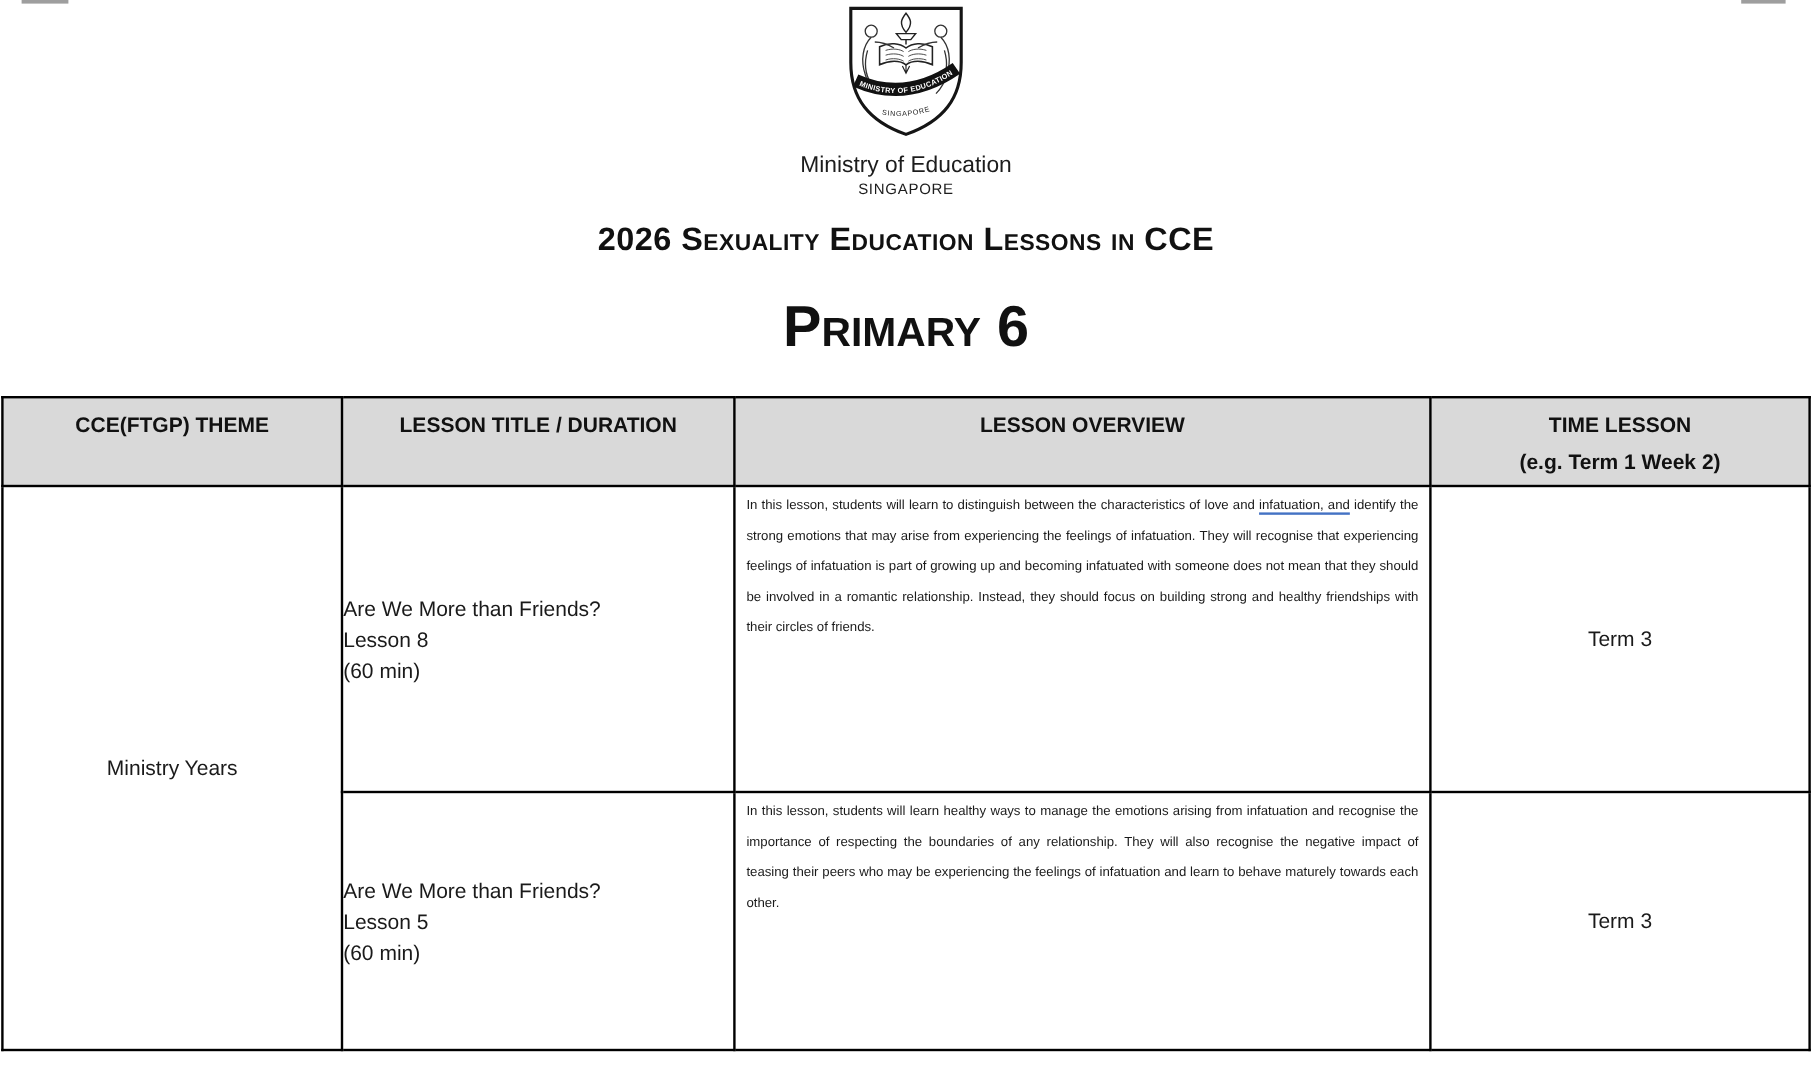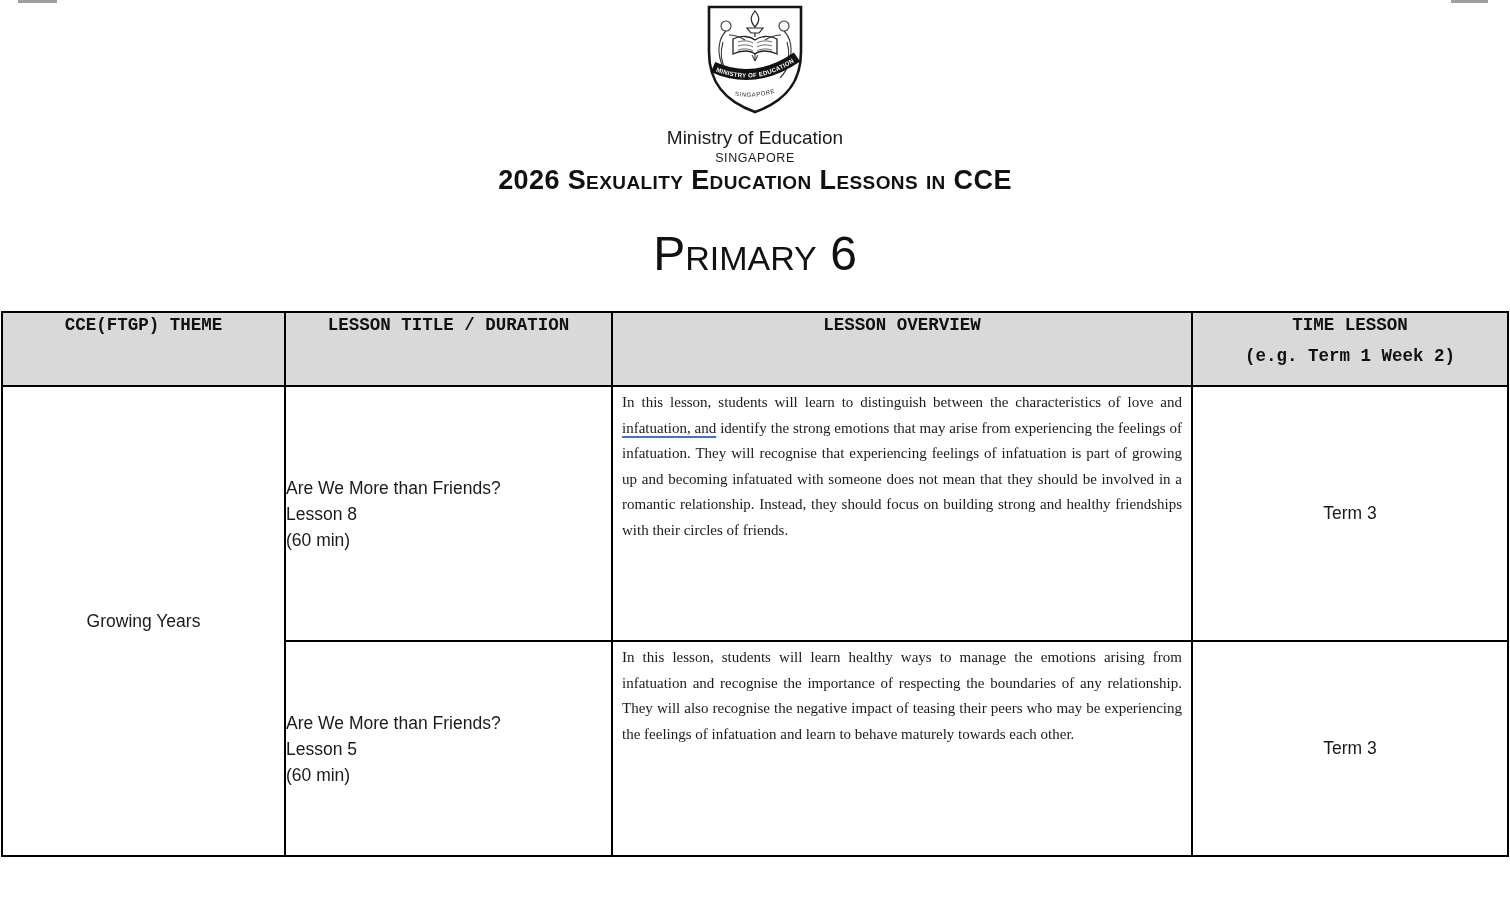--- a/index.html
+++ b/index.html
@@ -11,54 +11,54 @@
   .edge-mark { position:absolute; top:0; height:3px; background:#9e9e9e; }
   .edge-mark.left  { left:18px;  width:39px; }
   .edge-mark.right { left:1451px; width:37px; }
 
   .doc-header { text-align:center; padding-top:2px; }
   .crest { display:block; margin:0 auto; }
   .org-name { font-size:19px; margin-top:11px; color:#1c1c1c; }
   .org-country { font-size:12.5px; letter-spacing:0.6px; margin-top:2px; color:#1c1c1c; }
   .doc-title {
     font-size:27px; font-weight:bold; font-variant:small-caps;
-    letter-spacing:0.4px; color:#111;
+    letter-spacing:0.4px; margin-top:19px; color:#111;
   }
   .page-title {
-    font-size:48px; font-weight:normal; font-variant:small-caps;
+    font-size:48px; font-weight:bold; font-variant:small-caps;
     margin-top:30px; color:#111;
   }
 
   table.lessons {
     border-collapse:collapse; table-layout:fixed;
     width:1506px; margin:30px auto 0 auto;
   }
   table.lessons th, table.lessons td {
     border:2px solid #000000;
   }
   col.c-theme   { width:283px; }
   col.c-lesson  { width:327px; }
   col.c-overview{ width:580px; }
   col.c-time    { width:316px; }
 
   th {
     background:#d9d9d9; font-size:17.5px; font-weight:bold;
-    vertical-align:top; height:74px;
-    line-height:24px; color:#111;font-family:Liberation Mono, monospace;
+    vertical-align:top; padding-top:10px; height:74px;
+    line-height:24px; color:#111;
   }
   .th-sub { margin-top:7px; font-weight:bold;text-align:center; }
 
   tr.row-1 { height:255px; }
   tr.row-2 { height:215px; }
 
   td.cell-theme  { text-align:center; vertical-align:middle; font-size:17.5px; }
   td.cell-lesson { text-align:left; vertical-align:middle; font-size:17.5px; line-height:26px; }
   td.cell-overview {
     vertical-align:top; text-align:justify;
-    font-size:15px; line-height:25.6px; padding:3px 9px 4px 9px;font-family:Liberation Serif, serif;
+    font-size:11px; line-height:25.6px; padding:3px 9px 4px 9px;
   }
   td.cell-time { text-align:center; vertical-align:middle; font-size:17.5px; }
 
   .grammar-underline {
     text-decoration:underline;
     text-decoration-color:#4472c4;
     text-decoration-thickness:2px;
     text-underline-offset:3px;
   }
 </style>
@@ -128,21 +128,21 @@
       </th>
       <th>
         <div>TIME LESSON</div>
         <div class="th-sub">(e.g. Term 1 Week 2)</div>
       </th>
     </tr>
   </thead>
   <tbody>
     <tr class="row-1">
       <td class="cell-theme" rowspan="2">
-        <span>Growing Years</span>
+        <span>Ministry Years</span>
       </td>
       <td class="cell-lesson">
         <div>Are We More than Friends?</div>
         <div>Lesson 8</div>
         <div>(60 min)</div>
       </td>
       <td class="cell-overview">
         <span>In this lesson, students will learn to distinguish between the characteristics of love and </span><span class="grammar-underline">infatuation, and</span><span> identify the strong emotions that may arise from experiencing the feelings of infatuation. They will recognise that experiencing feelings of infatuation is part of growing up and becoming infatuated with someone does not mean that they should be involved in a romantic relationship. Instead, they should focus on building strong and healthy friendships with their circles of friends.</span>
       </td>
       <td class="cell-time">

